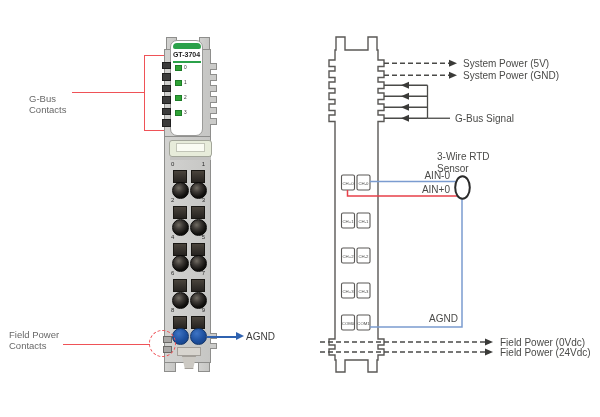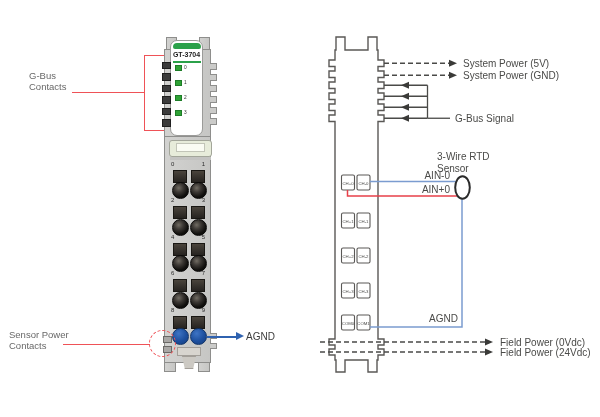--- a/index.html
+++ b/index.html
@@ -102,31 +102,31 @@
 
   <div class="fp-pad" style="top:336px;"></div>
   <div class="fp-pad" style="top:346px;"></div>
   <div class="tooth" style="top:333px;height:6px;"></div>
   <div class="tooth" style="top:343px;height:6px;"></div>
   <div style="left:177px;top:347px;width:24px;height:9px;background:#d8d5cf;border:1px solid #a39f99;"></div>
   <div style="left:181px;top:356px;width:16px;height:13px;background:#ccc9c3;border:1px solid #a39f99;clip-path:polygon(6% 0,94% 0,76% 100%,24% 100%);"></div>
   <div class="gray-part" style="left:164px;top:362px;width:12px;height:10px;"></div>
   <div class="gray-part" style="left:198px;top:362px;width:12px;height:10px;"></div>
 
-  <div class="ann-text" style="left:29px;top:70px;">
+  <div class="ann-text" style="left:29px;top:93px;">
     <span style="position:static;display:block;">G-Bus</span>
     <span style="position:static;display:block;">Contacts</span>
   </div>
   <div class="red-line" style="left:72px;top:92px;width:73px;"></div>
   <div class="red-vline" style="left:144px;top:55px;height:76px;"></div>
   <div class="red-line" style="left:144px;top:55px;width:20px;"></div>
   <div class="red-line" style="left:144px;top:130px;width:20px;"></div>
 
   <div class="ann-text" style="left:9px;top:329px;">
-    <span style="position:static;display:block;">Sensor Power</span>
+    <span style="position:static;display:block;">Field Power</span>
     <span style="position:static;display:block;">Contacts</span>
   </div>
   <div class="red-line" style="left:63px;top:344px;width:87px;"></div>
   <div style="left:149px;top:330px;width:27px;height:27px;border:1.6px dashed #ef5257;border-radius:50%;"></div>
 
   <div style="left:207px;top:335.5px;width:29px;height:2px;background:#2f62b0;"></div>
   <div style="left:236px;top:332px;width:0;height:0;border-top:4.5px solid transparent;border-bottom:4.5px solid transparent;border-left:8px solid #2f62b0;"></div>
   <div style="left:246px;top:331px;font-size:10px;color:#3b3b3b;">AGND</div>
 
   <svg style="left:300px;top:30px;" width="300" height="355" viewBox="300 30 300 355">

